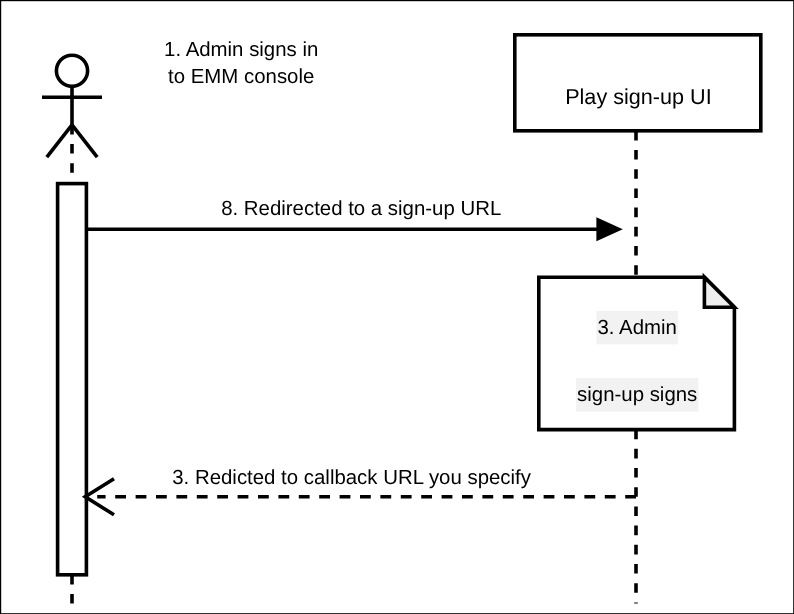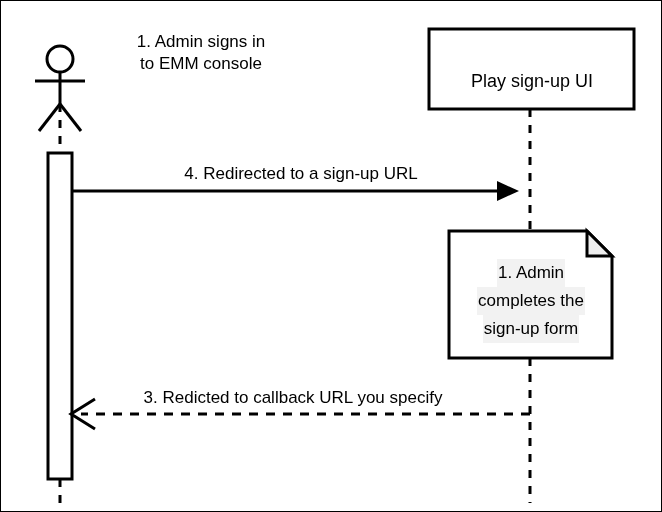--- a/index.html
+++ b/index.html
@@ -109,19 +109,19 @@
       <polyline points="94,398 70,413 94,428" fill="none" stroke="#000000" stroke-width="3"></polyline>
     </g>
 
   </svg>
 
   <div class="lbl" id="actor-label"><span>1. Admin signs in</span>
 <span>to EMM console</span></div>
 
   <div class="lbl" id="participant-label">Play sign-up UI</div>
 
-  <div class="lbl" id="msg2-label">4. Redirected to a sign-up URL</div>
+  <div class="lbl" id="msg2-label">8. Redirected to a sign-up URL</div>
 
   <div class="lbl" id="msg4-label">3. Redicted to callback URL you specify</div>
 
-  <div class="lbl" id="note-label"><span>1. Admin</span><br><span>completes the</span><br><span>sign-up form</span></div>
+  <div class="lbl" id="note-label"><span>3. Admin</span><br><br><span>sign-up signs</span></div>
 
 </div>
 
 </body></html>

